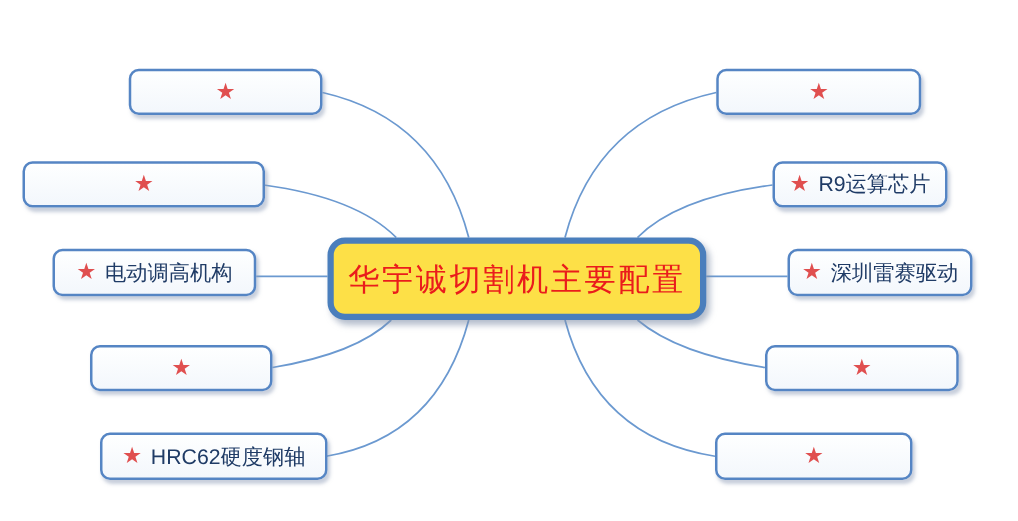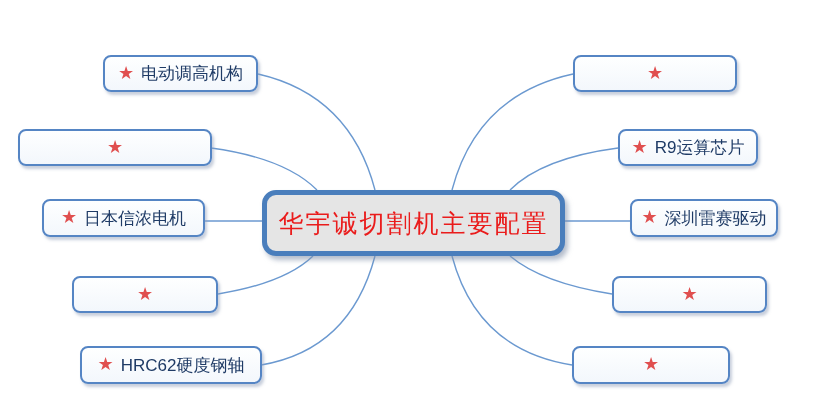--- a/index.html
+++ b/index.html
@@ -42,21 +42,21 @@
     transform:translateY(-1px);
   }
   .central{
     position:absolute;
     box-sizing:border-box;
     display:flex;
     align-items:center;
     justify-content:center;
     border:5px solid #4a7ebc;
     border-radius:14px;
-    background:#e5e5e5;
+    background:#fde047;
     box-shadow:3px 4px 5px rgba(130,145,170,0.6);
     z-index:2;
     color:#ea1c1c;
     font-size:25px;
     letter-spacing:2px;
     white-space:nowrap;
   }
 </style>
 </head>
 <body>
@@ -75,28 +75,27 @@
     <path d="M612,294 Q542,283 510,256"></path>
     <path d="M572,365 Q477,350 452,256"></path>
   </svg>
 
   <div class="central" style="left:262px;top:190px;width:303px;height:66px">
     <span>华宇诚切割机主要配置</span>
   </div>
 
   <div class="node" style="left:103px;top:55px;width:155px;height:37px">
     <span class="star">★</span>
-    <span>电动调高机构</span>
   </div>
   <div class="node" style="left:18px;top:129px;width:194px;height:37px">
     <span class="star">★</span>
   </div>
   <div class="node" style="left:42px;top:199px;width:163px;height:38px">
     <span class="star">★</span>
-    <span>日本信浓电机</span>
+    <span>电动调高机构</span>
   </div>
   <div class="node" style="left:72px;top:276px;width:146px;height:37px">
     <span class="star">★</span>
   </div>
   <div class="node" style="left:80px;top:346px;width:182px;height:38px">
     <span class="star">★</span>
     <span>HRC62硬度钢轴</span>
   </div>
 
   <div class="node" style="left:573px;top:55px;width:164px;height:37px">

